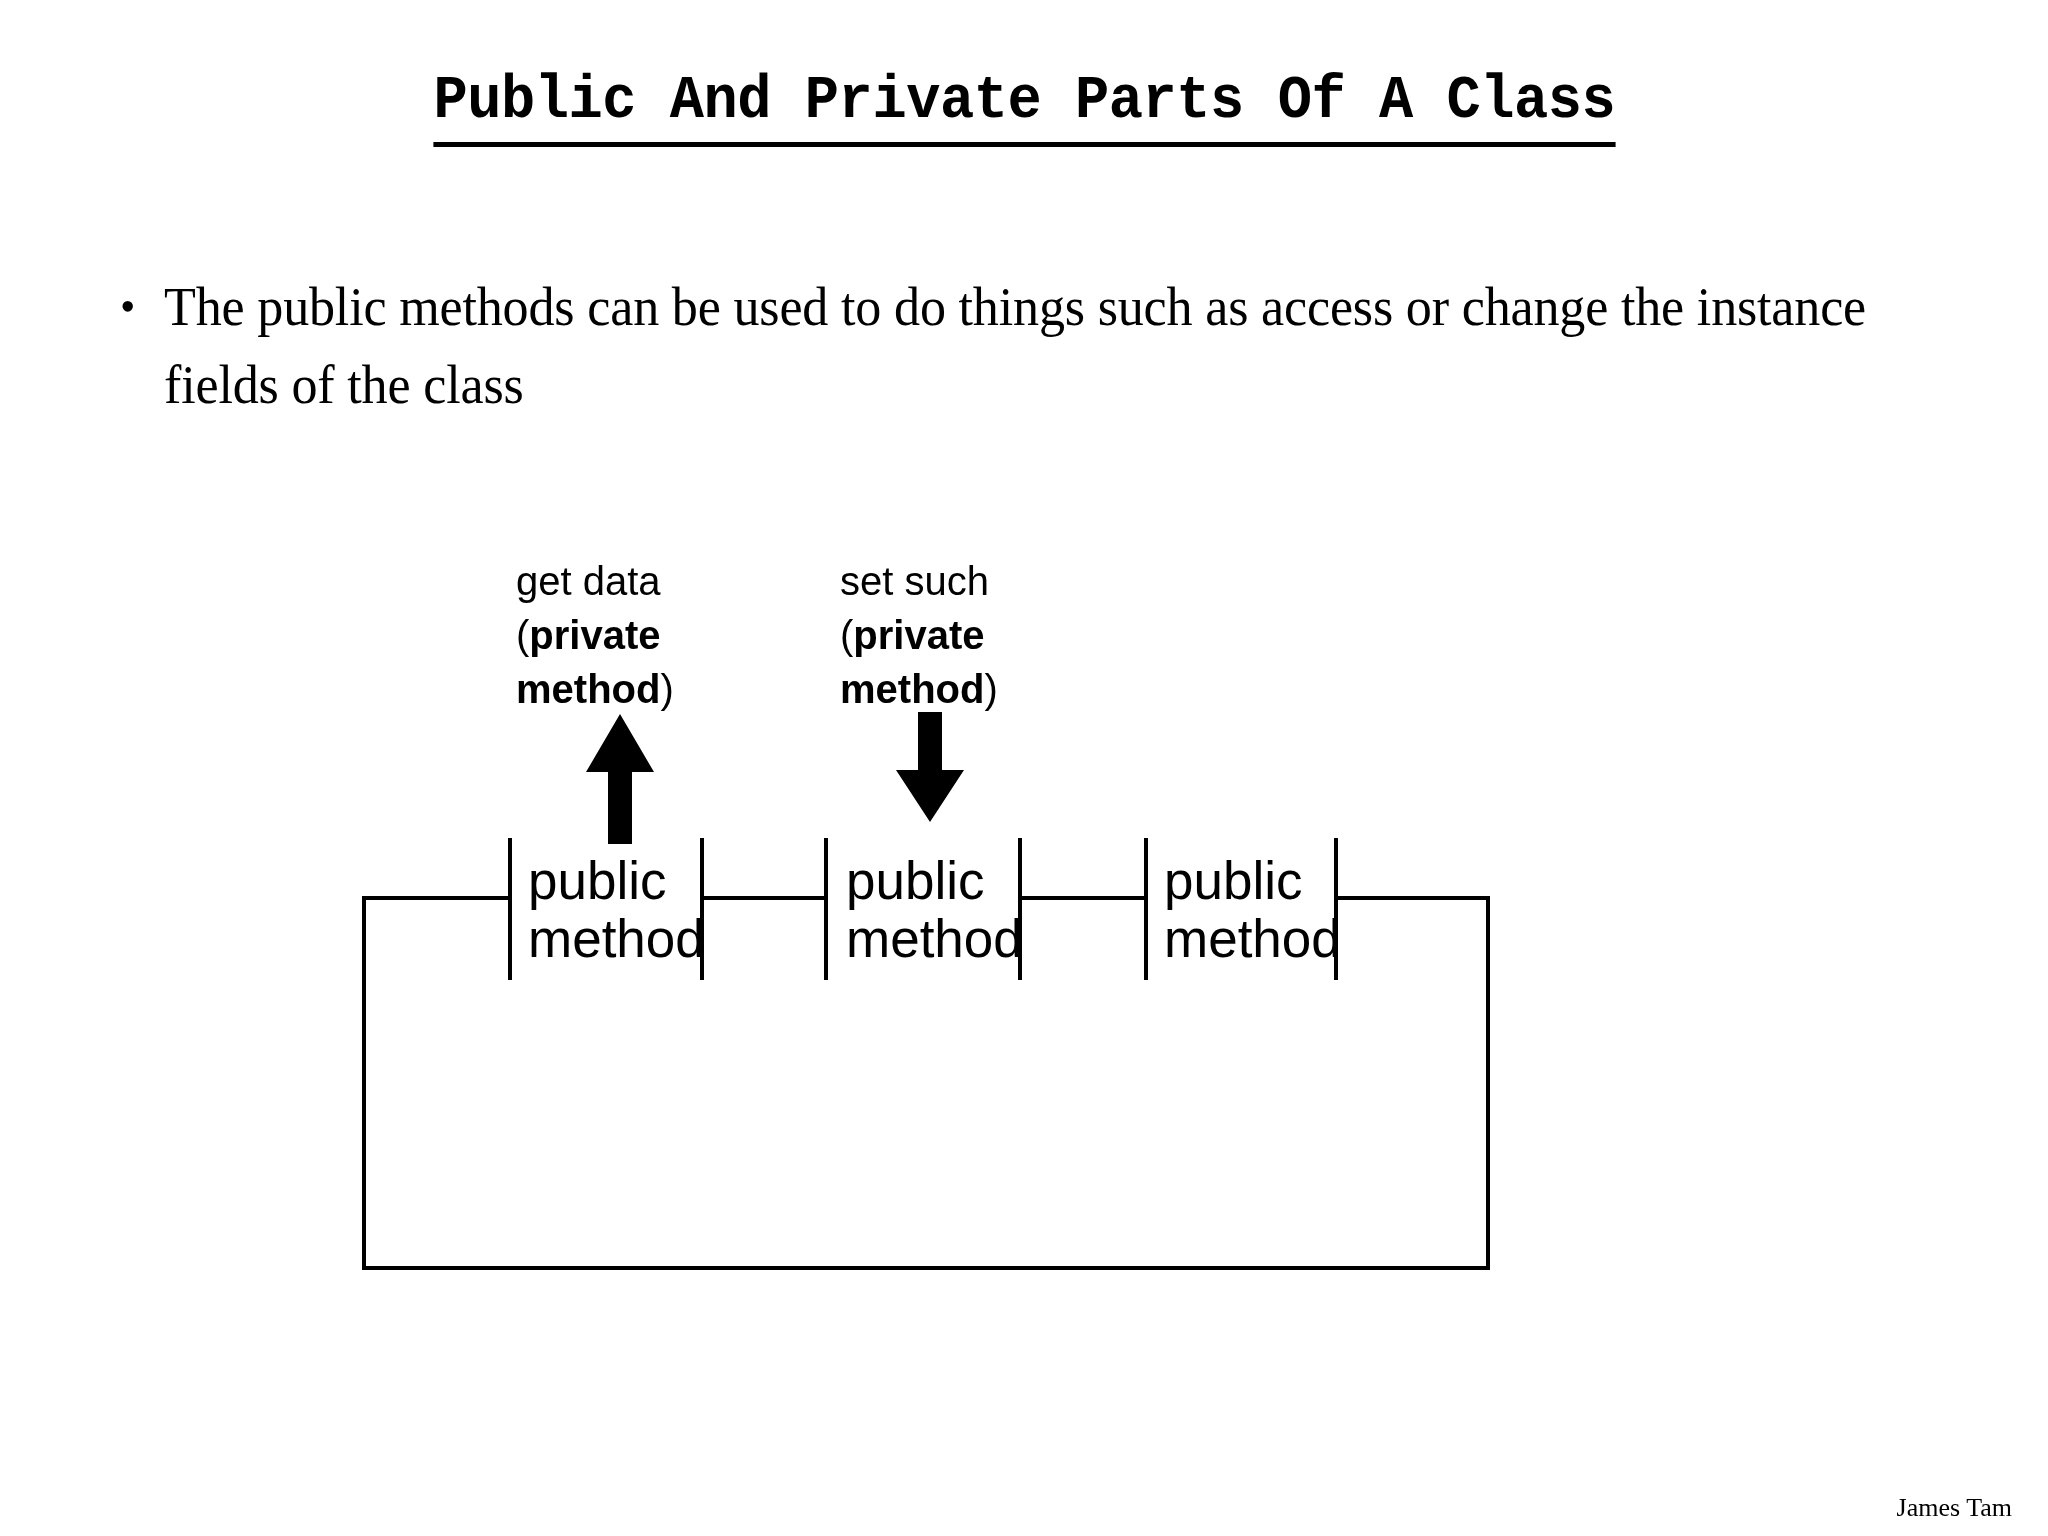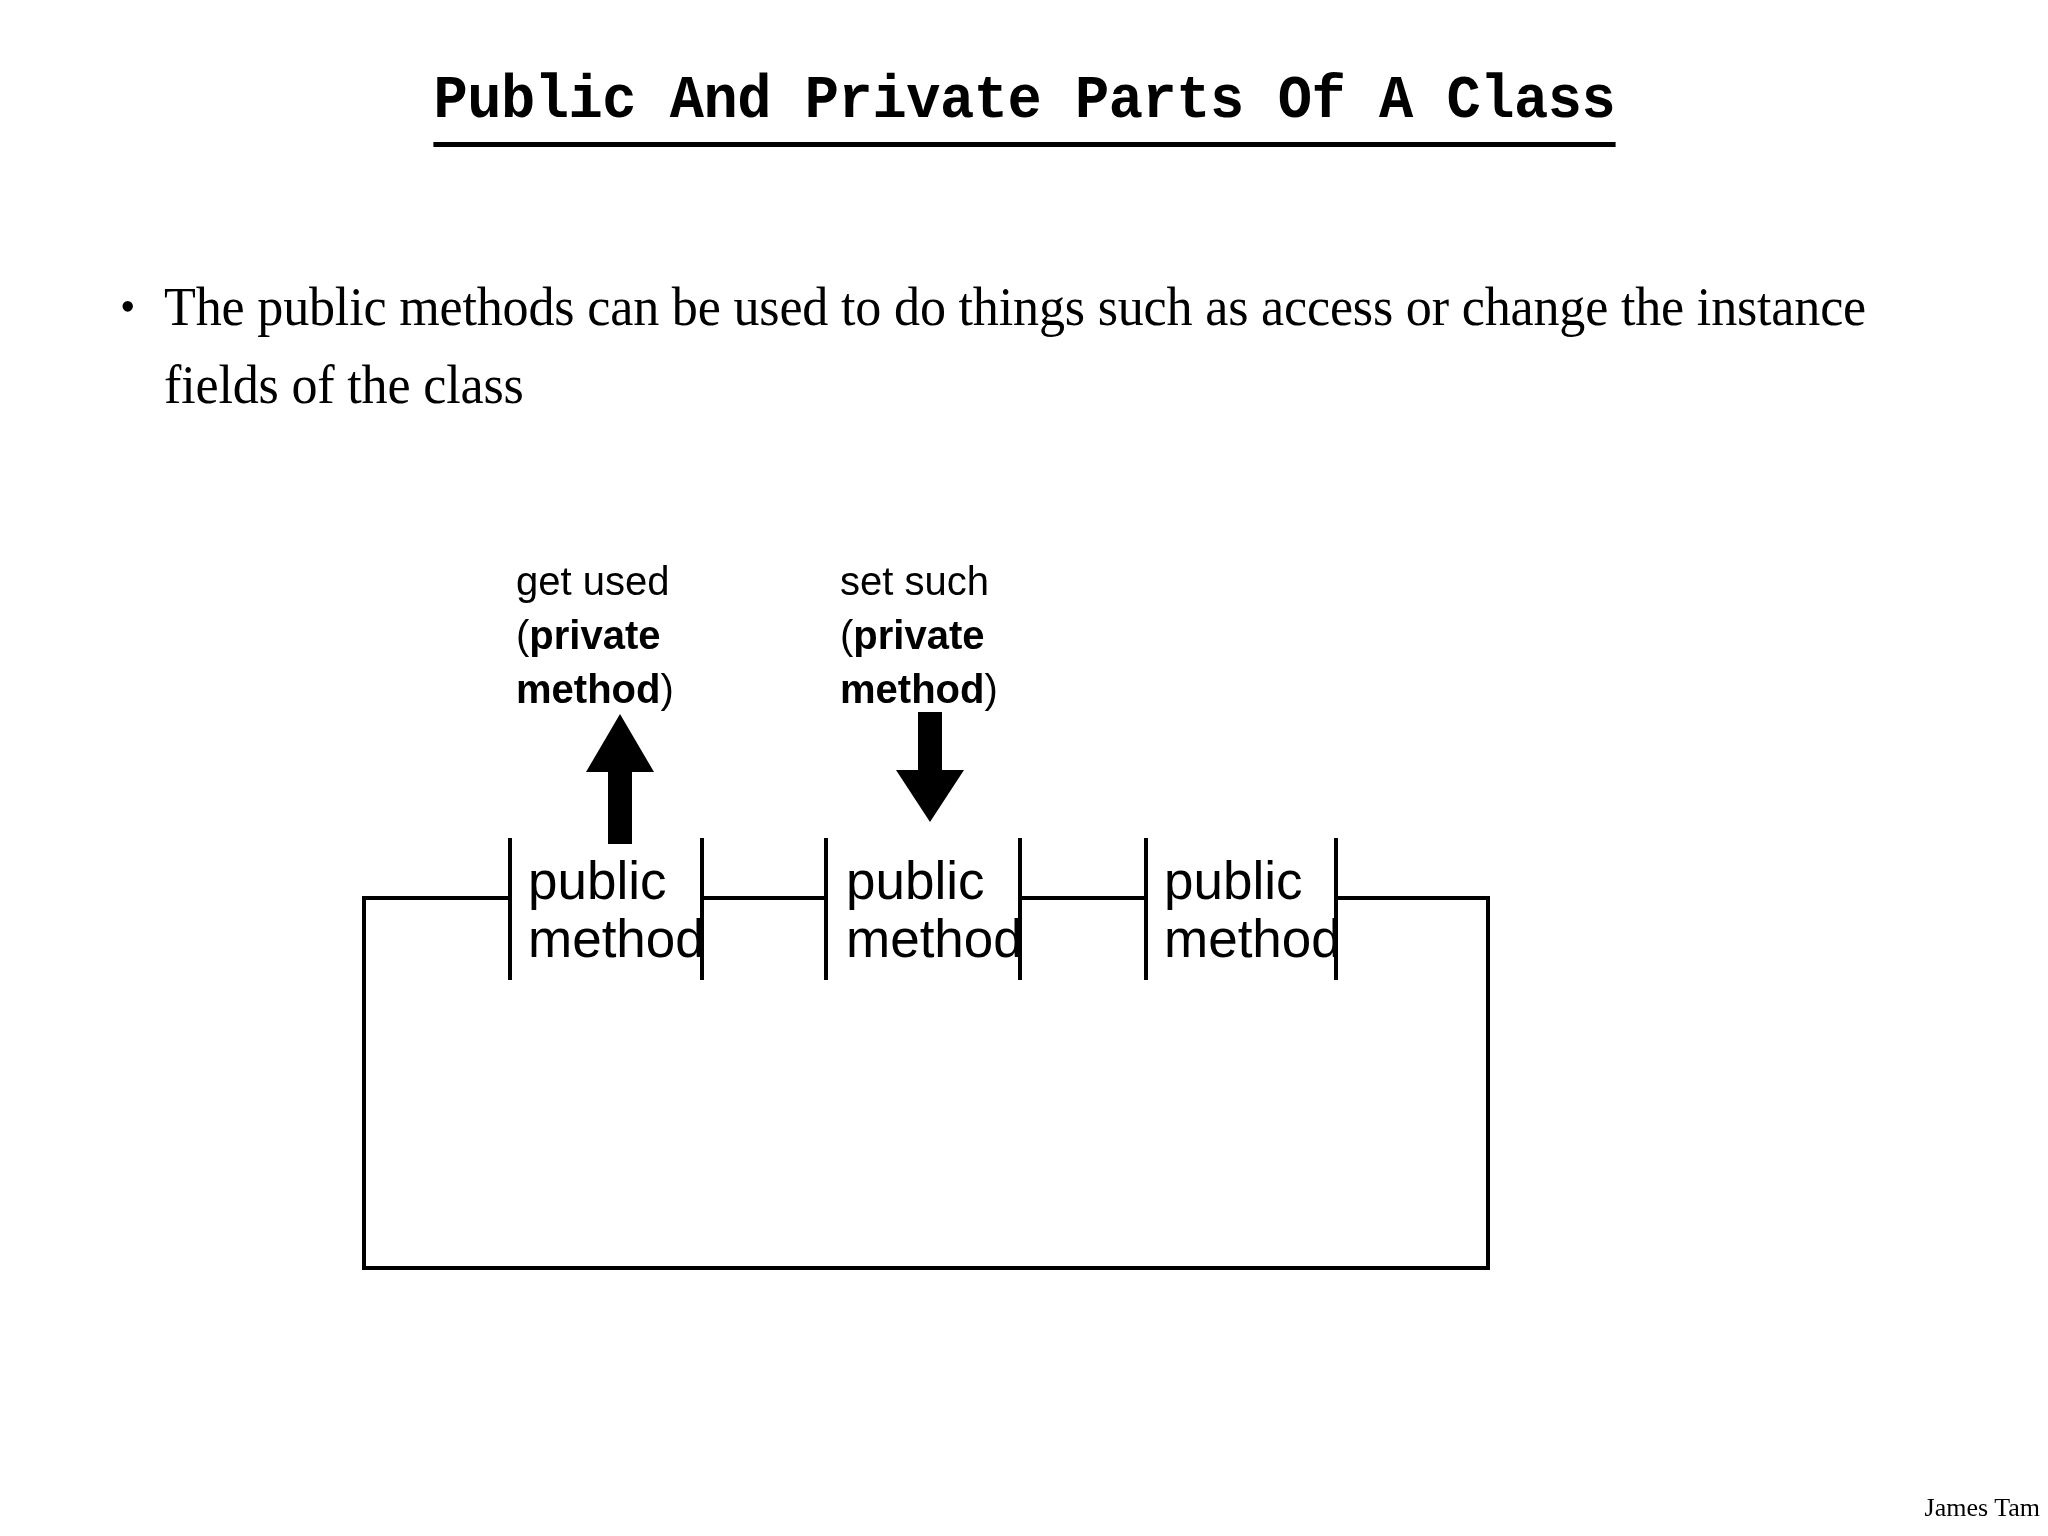--- a/index.html
+++ b/index.html
@@ -123,21 +123,21 @@
     position: absolute;
     font-family: "Liberation Sans", "DejaVu Sans", sans-serif;
     font-size: 40px;
     line-height: 58px;
     white-space: nowrap;
   }
 
   
   .footer-author {
     position: absolute;
-    right: 8px;
+    right: 36px;
     bottom: 12px;
     font-family: "Liberation Serif", "DejaVu Serif", serif;
     font-size: 26px;
     line-height: 32px;
     white-space: nowrap;
   }
 </style>
 </head>
 <body>
 
@@ -150,21 +150,21 @@
   <div class="bullet-list">
     <div class="bullet-item">
       <span class="bullet-dot">•</span>
       <span class="bullet-text">The public methods can be used to do things such as access or change the instance fields of the class</span>
     </div>
   </div>
 
   <div class="diagram">
 
     <div class="callout callout-accessor">
-      <div>get used</div>
+      <div>get data</div>
       <div><span>(</span><span class="strong">private</span></div>
       <div><span class="strong">method</span><span>)</span></div>
     </div>
 
     <div class="callout callout-mutator">
       <div>set such</div>
       <div><span>(</span><span class="strong">private</span></div>
       <div><span class="strong">method</span><span>)</span></div>
     </div>
 

